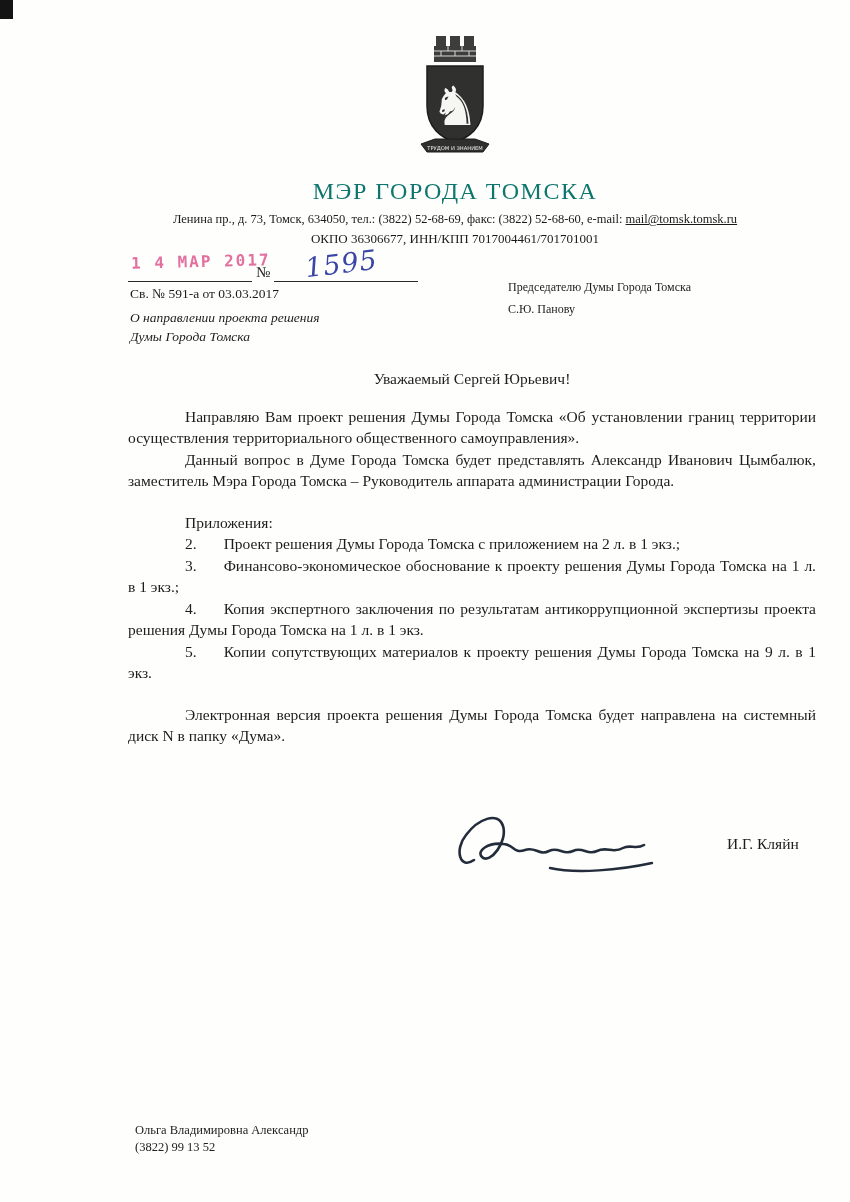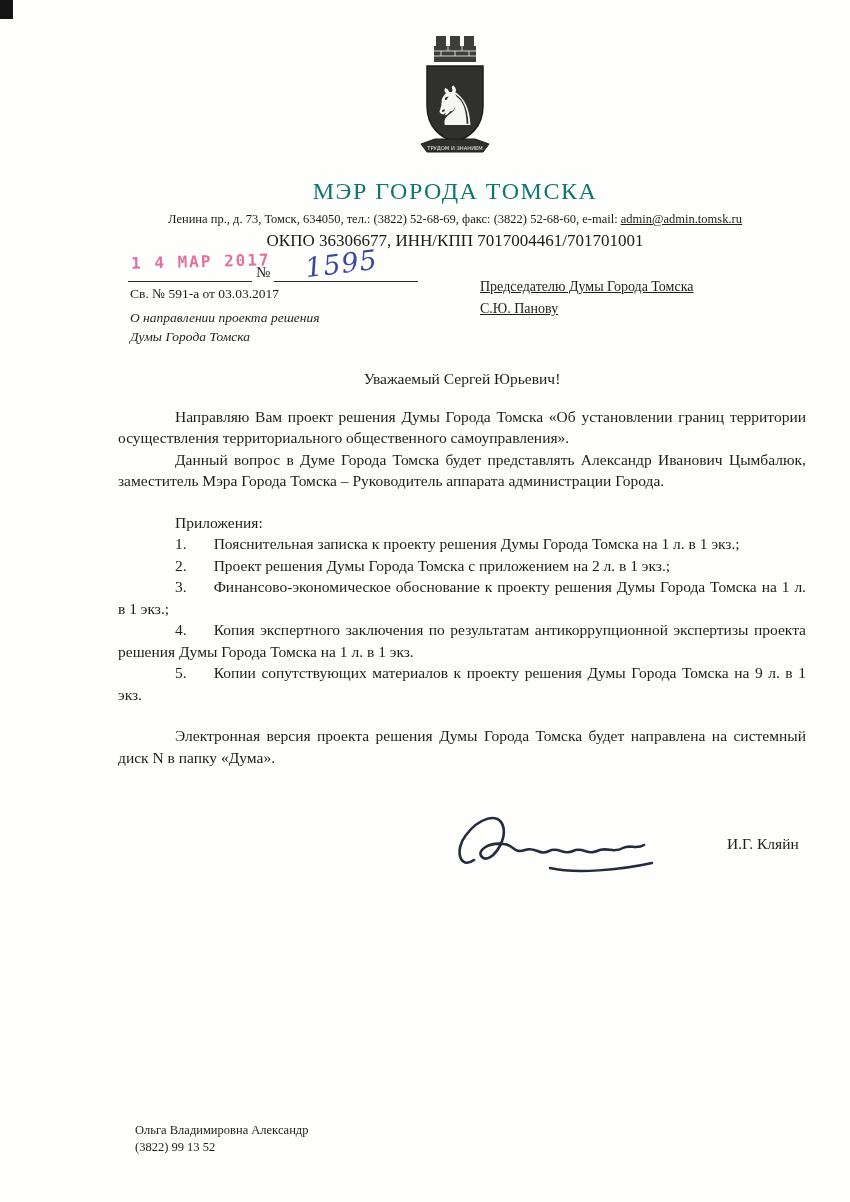--- a/index.html
+++ b/index.html
@@ -10,43 +10,43 @@
     font-family:"Liberation Serif", serif;
   }
   .scan-mark { position:absolute; left:0; top:0; width:13px; height:19px; background:#141414; }
 
   
   .letterhead { position:absolute; left:95px; top:28px; width:720px; text-align:center; }
   .emblem-wrap { width:96px; margin:0 auto; }
   .org-name { font-size:24px; letter-spacing:1.5px; margin-top:8px; color:#0f766e; }
   .address-line { font-size:12.5px; margin-top:7px; color:#1a1a1a; }
   .address-line .email { text-decoration:underline; }
-  .reg-line { font-size:17px; margin-top:4px; color:#1a1a1a; }
+  .reg-line { font-size:13px; margin-top:4px; color:#1a1a1a; }
 
   
   .stamp {
     position:absolute; left:131px; top:252px;
     font-family:"DejaVu Sans Mono", monospace; font-size:16px; letter-spacing:2px;
     color:#e2719f; transform:rotate(-1.5deg); font-weight:bold;
   }
   .rule-left  { position:absolute; left:128px; top:281px; width:124px; border-top:1.6px solid #2a2a2a; }
   .num-sign   { position:absolute; left:256px; top:264px; font-size:15px; }
   .rule-right { position:absolute; left:274px; top:281px; width:144px; border-top:1.6px solid #2a2a2a; }
   .hand-number {
     position:absolute; left:305px; top:248px;
     font-family:"DejaVu Serif", serif; font-style:italic; font-size:27px;
     color:#3946a5; transform:rotate(-7deg); letter-spacing:1px;
   }
   .ref-line { position:absolute; left:130px; top:286px; font-size:13.5px; }
 
-  .addressee { position:absolute; left:480px; top:276px; font-size:14px; line-height:22px;text-decoration:underline; }
+  .addressee { position:absolute; left:508px; top:276px; font-size:12px; line-height:22px; }
   .subject   { position:absolute; left:130px; top:308px; font-size:13.5px; line-height:19px; font-style:italic; }
 
   
-  .main-flow { position:absolute; left:118px; top:368px; width:688px; font-size:15.5px; line-height:21.5px; }
+  .main-flow { position:absolute; left:128px; top:368px; width:688px; font-size:15.5px; line-height:21.5px; }
   .salutation { text-align:center; margin-bottom:16px; }
   .para { text-align:justify; text-indent:57px; }
   .gap-before { margin-top:20px; }
   .att-item { text-align:justify; text-indent:57px; }
   .att-num { display:inline; }
   .att-gap { display:inline-block; width:27px; }
 
   
   .sig-svg { position:absolute; left:452px; top:806px; }
   .sig-name { position:absolute; left:727px; top:835px; font-size:15.5px; }
@@ -83,21 +83,21 @@
 
         <text x="48" y="97" font-size="54" text-anchor="middle" fill="#f6f6f2" font-family="DejaVu Sans, sans-serif">♞</text>
 
         <g>
           <path d="M14,116 l14,-5 h40 l14,5 l-6,8 h-56 z" fill="#2f2f2d" stroke="#1d1d1c" stroke-width="1"></path>
           <text x="48" y="122" font-size="5.2" text-anchor="middle" fill="#f1f1ec" font-family="DejaVu Sans, sans-serif">ТРУДОМ И ЗНАНИЕМ</text>
         </g>
       </svg>
     </div>
     <div class="org-name">МЭР ГОРОДА ТОМСКА</div>
-    <div class="address-line"><span>Ленина пр., д. 73, Томск, 634050, тел.: (3822) 52-68-69, факс: (3822) 52-68-60, e-mail: </span><span class="email">admin@admin.tomsk.ru</span></div>
+    <div class="address-line"><span>Ленина пр., д. 73, Томск, 634050, тел.: (3822) 52-68-69, факс: (3822) 52-68-60, e-mail: </span><span class="email">mail@tomsk.tomsk.ru</span></div>
     <div class="reg-line">ОКПО 36306677, ИНН/КПП 7017004461/701701001</div>
   </div>
 
   <div class="stamp">1 4 МАР 2017</div>
   <div class="rule-left"></div>
   <div class="num-sign">№</div>
   <div class="rule-right"></div>
   <div class="hand-number">1595</div>
   <div class="ref-line">Св. № 591-а от 03.03.2017</div>
 
@@ -111,21 +111,20 @@
     <div>Думы Города Томска</div>
   </div>
 
   <div class="main-flow">
     <div class="salutation">Уважаемый Сергей Юрьевич!</div>
     <p class="para">Направляю Вам проект решения Думы Города Томска «Об установлении границ территории осуществления территориального общественного самоуправления».</p>
     <p class="para">Данный вопрос в Думе Города Томска будет представлять Александр Иванович Цымбалюк, заместитель Мэра Города Томска – Руководитель аппарата администрации Города.</p>
 
     <p class="para gap-before">Приложения:</p>
 
-    <p class="att-item"><span class="att-num">1.</span><span class="att-gap"></span><span>Пояснительная записка к проекту решения Думы Города Томска на 1 л. в 1 экз.;</span></p>
     <p class="att-item"><span class="att-num">2.</span><span class="att-gap"></span><span>Проект решения Думы Города Томска с приложением на 2 л. в 1 экз.;</span></p>
     <p class="att-item"><span class="att-num">3.</span><span class="att-gap"></span><span>Финансово-экономическое обоснование к проекту решения Думы Города Томска на 1 л. в 1 экз.;</span></p>
     <p class="att-item"><span class="att-num">4.</span><span class="att-gap"></span><span>Копия экспертного заключения по результатам антикоррупционной экспертизы проекта решения Думы Города Томска на 1 л. в 1 экз.</span></p>
     <p class="att-item"><span class="att-num">5.</span><span class="att-gap"></span><span>Копии сопутствующих материалов к проекту решения Думы Города Томска на 9 л. в 1 экз.</span></p>
 
     <p class="para gap-before">Электронная версия проекта решения Думы Города Томска будет направлена на системный диск N в папку «Дума».</p>
   </div>
 
   <svg class="sig-svg" width="232" height="76" viewBox="0 0 232 76" xmlns="http://www.w3.org/2000/svg">
     <path d="M 22,54 C 8,64 2,44 14,29 C 26,13 46,5 51,20 C 56,35 38,59 30,51 C 24,45 36,36 52,38 C 62,39 62,48 73,44 C 83,40 87,50 97,45 C 107,40 111,50 121,45 C 131,40 135,50 145,45 C 155,40 161,48 171,42 C 178,38 184,44 192,39" fill="none" stroke="#232c3a" stroke-width="2.6" stroke-linecap="round"></path>

